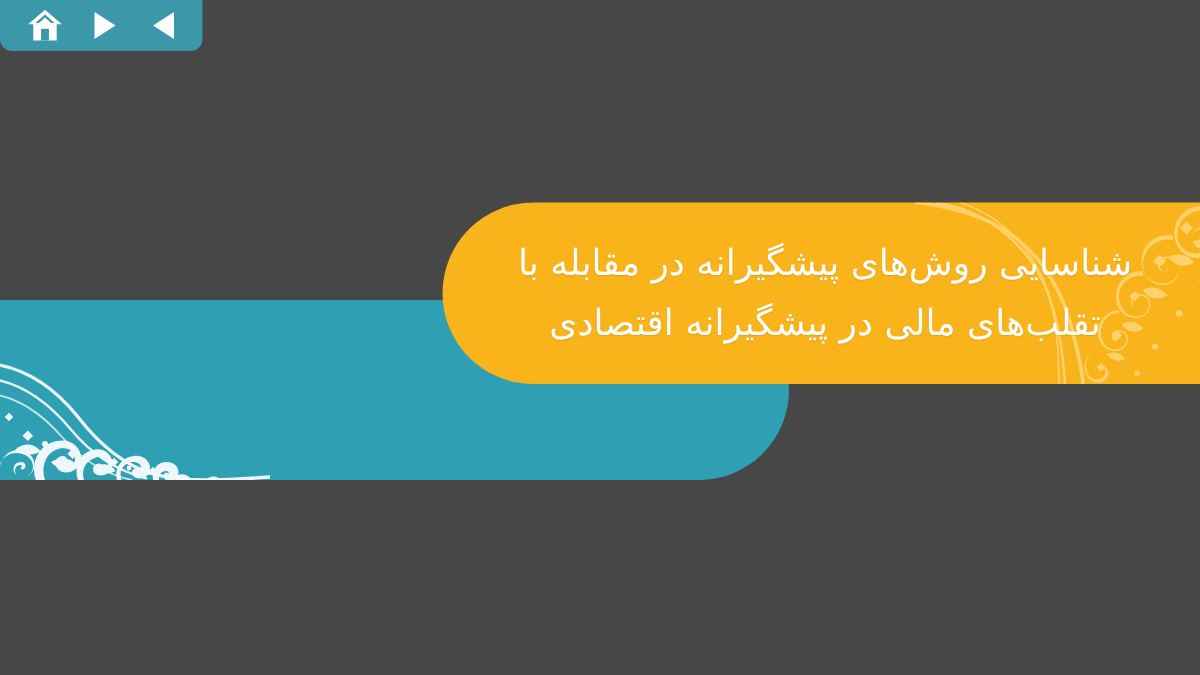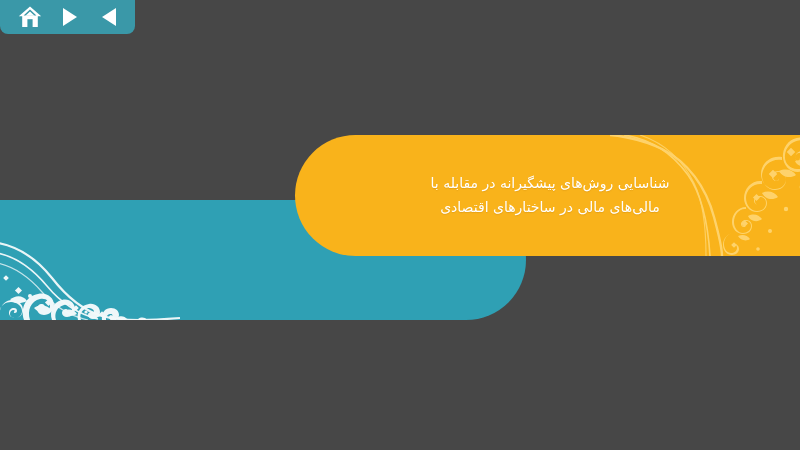--- a/index.html
+++ b/index.html
@@ -103,21 +103,21 @@
     align-items: center;
     justify-content: center;
     gap: 2px;
     text-align: center;
     direction: rtl;
     color: #ffffff;
     padding: 0 28px 0 18px;
     box-sizing: border-box;
   }
   .title-line {
-    font-size: 14px;
+    font-size: 24px;
     line-height: 1.55;
     font-weight: 400;
     white-space: nowrap;
     letter-spacing: 0px;
     text-shadow: 0 1px 1px rgba(150,90,0,.18);
   }
 </style>
 </head>
 <body>
 
@@ -185,21 +185,21 @@
         <rect x="122" y="108" width="4" height="4" transform="rotate(45 124 110)"></rect>
         <circle cx="192" cy="52" r="2.4"></circle>
         <circle cx="176" cy="74" r="2.2"></circle>
         <circle cx="160" cy="96" r="2"></circle>
         <circle cx="148" cy="114" r="1.8"></circle>
       </g>
     </svg>
 
     <div id="slide-title">
       <div class="title-line">شناسایی روش‌های پیشگیرانه در مقابله با</div>
-      <div class="title-line">مالی‌های مالی در ساختارهای اقتصادی</div>
+      <div class="title-line">تقلب‌های مالی در پیشگیرانه اقتصادی</div>
     </div>
   </div>
 
   <div id="nav-bar">
     <button class="nav-btn" title="قبلی">
       <span>
         <svg width="17" height="20" viewBox="0 0 17 20" aria-hidden="true">
           <polygon points="15,1 15,19 1,10" fill="#ffffff"></polygon>
         </svg>
       </span>

